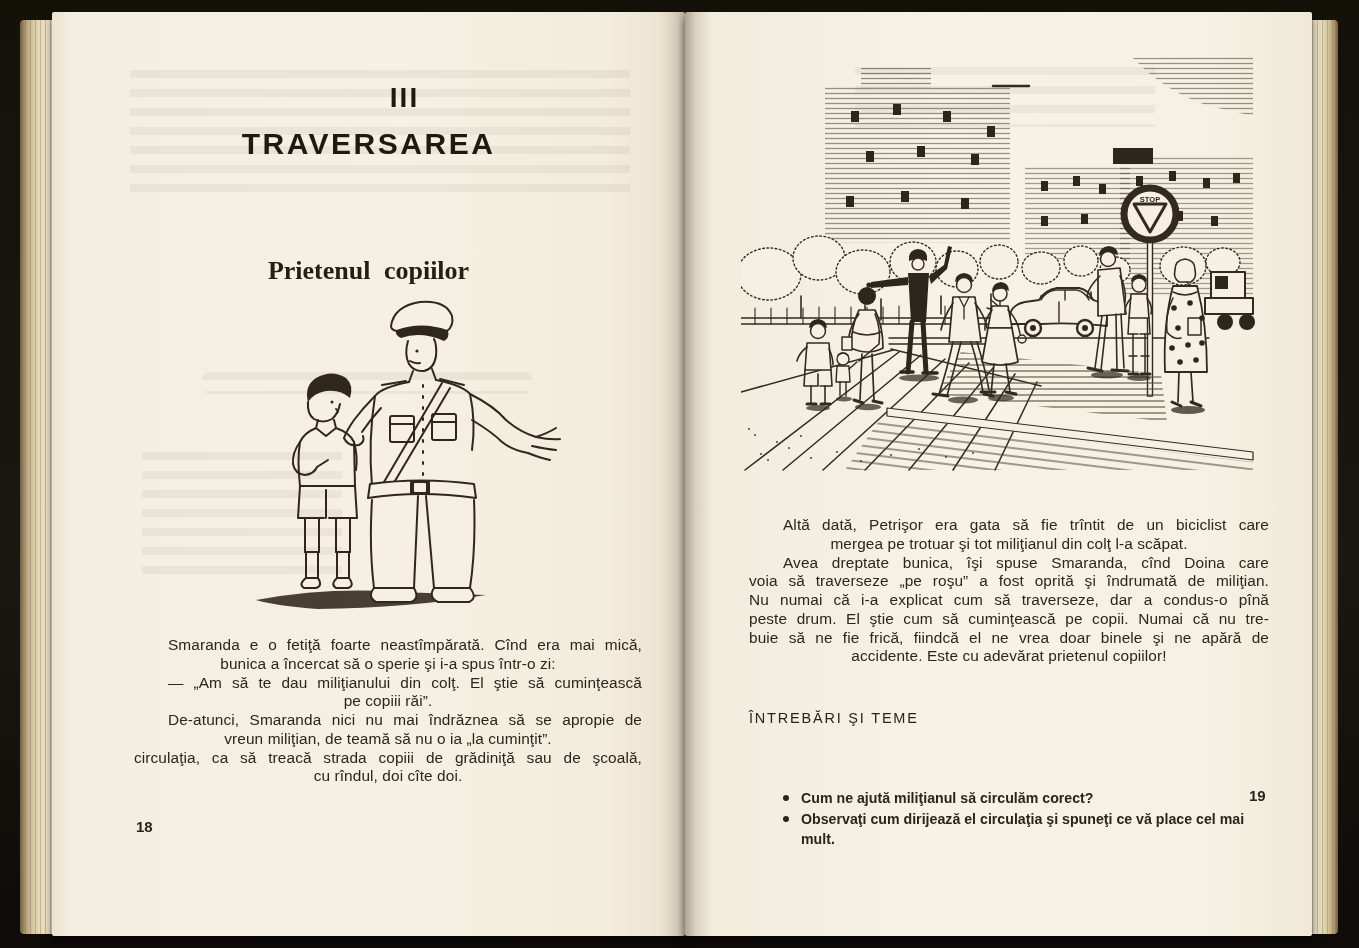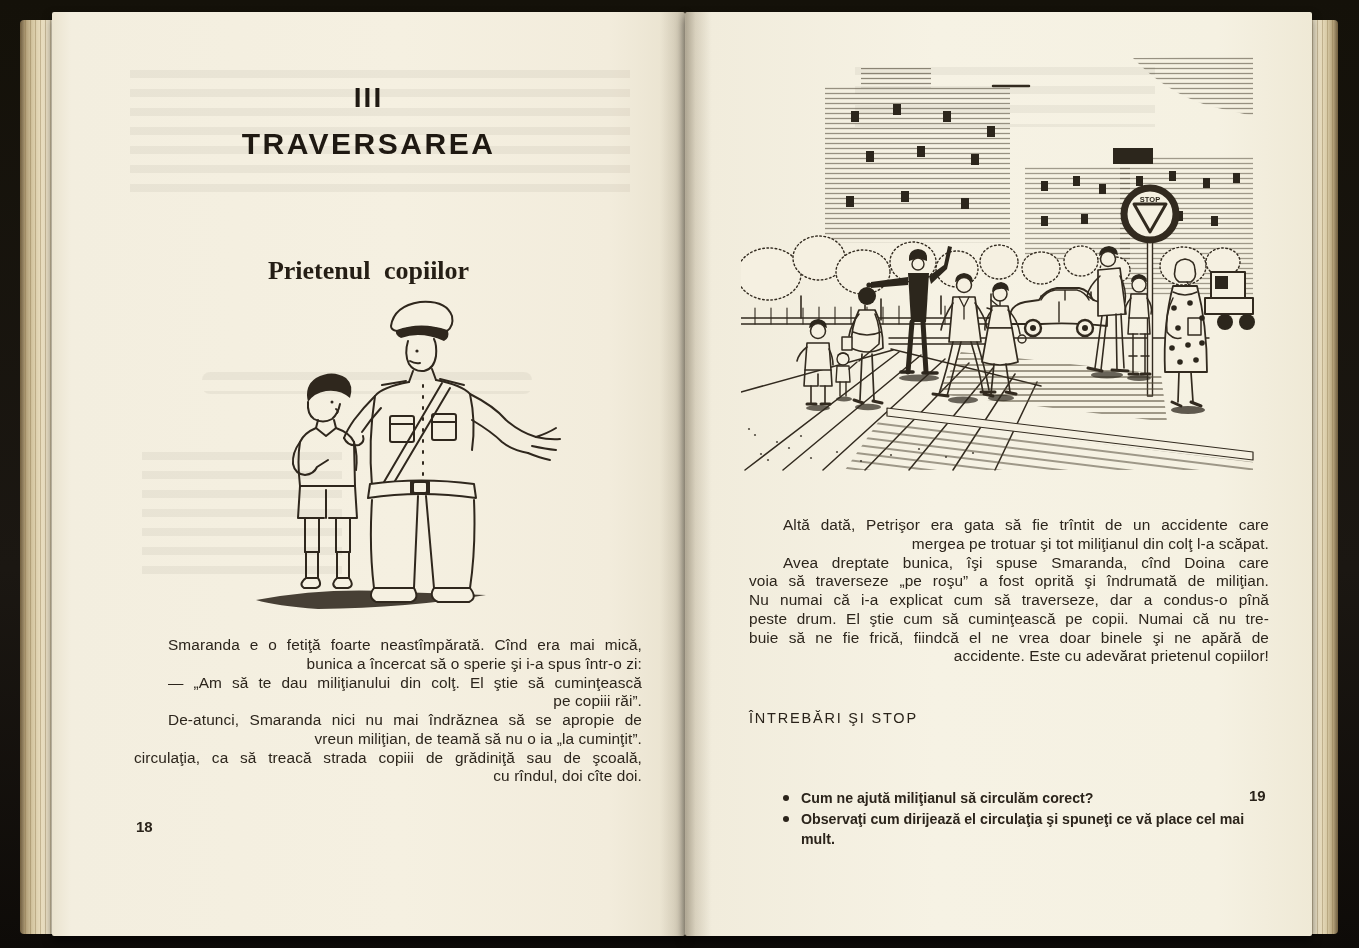--- a/index.html
+++ b/index.html
@@ -10,26 +10,26 @@
   .edge-stack{position:absolute;top:20px;height:914px;background:
     repeating-linear-gradient(90deg, rgba(130,108,66,.35) 0 1px, rgba(0,0,0,0) 1px 5px),
     linear-gradient(90deg,#6d5c40 0,#b3a079 18%,#d6c8a3 40%,#e8dcbd 65%,#f0e7cf 100%);}
   .edge-left{left:20px;width:32px;border-radius:4px 0 0 4px;}
   .edge-right{left:1312px;width:26px;transform:scaleX(-1);border-radius:4px 0 0 4px;}
   .gutter{position:absolute;left:660px;top:12px;width:52px;height:924px;pointer-events:none;
     background:linear-gradient(90deg,rgba(70,56,34,0) 0,rgba(70,56,34,.14) 34%,rgba(48,38,22,.28) 50%,rgba(70,56,34,.10) 68%,rgba(70,56,34,0) 100%);}
   .ghost{position:absolute;opacity:.05;filter:blur(.7px);pointer-events:none;
     background:repeating-linear-gradient(180deg,#3b3120 0 8px,transparent 8px 19px);}
   .hd{position:absolute;left:0;width:100%;text-align:center;color:#1f1912;}
-  .ch-num{top:70px;font-weight:700;font-size:28px;letter-spacing:2px;}
+  .ch-num{top:70px;font-weight:700;font-size:28px;letter-spacing:2px;padding-left:36px;}
   .ch-title{top:115px;font-weight:700;font-size:30px;letter-spacing:2.5px;}
   .story-title{top:244px;font-family:"Liberation Serif",serif;font-weight:700;font-size:26px;word-spacing:7px;color:#251e15;}
   .bodyblock{position:absolute;color:#2c251c;font-size:15.4px;line-height:18.75px;letter-spacing:.1px;}
   .tl{text-align:justify;text-align-last:justify;}
-  .tle{text-align:right;}
+  .tle{text-align:center;}
   .ind{text-indent:34px;}
   .pagenum{position:absolute;font-weight:700;font-size:15px;color:#2a231a;}
   .q-head{position:absolute;font-size:14.5px;letter-spacing:1.8px;color:#2a231a;}
   .q-list{position:absolute;color:#2b241b;font-size:14.2px;line-height:20.5px;font-weight:700;margin-top:44px;}
   .q-item{display:flex;align-items:baseline;}
   .q-dot{width:6px;height:6px;border-radius:50%;background:#2b241b;margin-right:12px;flex:0 0 auto;position:relative;top:-2px;}
   .illo{position:absolute;}
   svg{display:block;}
 </style>
 </head>
@@ -358,31 +358,31 @@
               <circle cx="8" cy="373" r="1.1"></circle>
               <circle cx="14" cy="379" r="1.1"></circle>
             <circle cx="205" cy="401" r="1.1"></circle>
               <circle cx="232" cy="397" r="1.1"></circle>
           </g>
         </g>
       </svg>
     </div>
 
     <div class="bodyblock" style="left:64px;top:504px;width:520px;">
-      <div class="tl ind">Altă dată, Petrişor era gata să fie trîntit de un accidente care</div>
+      <div class="tl ind">Altă dată, Petrişor era gata să fie trîntit de un biciclist care</div>
       <div class="tle">mergea pe trotuar şi tot miliţianul din colţ l-a scăpat.</div>
       <div class="tl ind">Avea dreptate bunica, îşi spuse Smaranda, cînd Doina care</div>
       <div class="tl">voia să traverseze „pe roşu” a fost oprită şi îndrumată de miliţian.</div>
       <div class="tl">Nu numai că i-a explicat cum să traverseze, dar a condus-o pînă</div>
       <div class="tl">peste drum. El ştie cum să cuminţească pe copii. Numai că nu tre-</div>
       <div class="tl">buie să ne fie frică, fiindcă el ne vrea doar binele şi ne apără de</div>
       <div class="tle">accidente. Este cu adevărat prietenul copiilor!</div>
     </div>
 
-    <div class="q-head" style="left:64px;top:698px;">ÎNTREBĂRI ŞI STOP</div>
+    <div class="q-head" style="left:64px;top:698px;">ÎNTREBĂRI ŞI TEME</div>
 
     <div class="q-list" style="left:98px;top:732px;width:490px;">
       <div class="q-item">
         <span class="q-dot"></span>
         <span>Cum ne ajută miliţianul să circulăm corect?</span>
       </div>
       <div class="q-item">
         <span class="q-dot"></span>
         <span>Observaţi cum dirijează el circulaţia şi spuneţi ce vă place cel mai mult.</span>
       </div>

